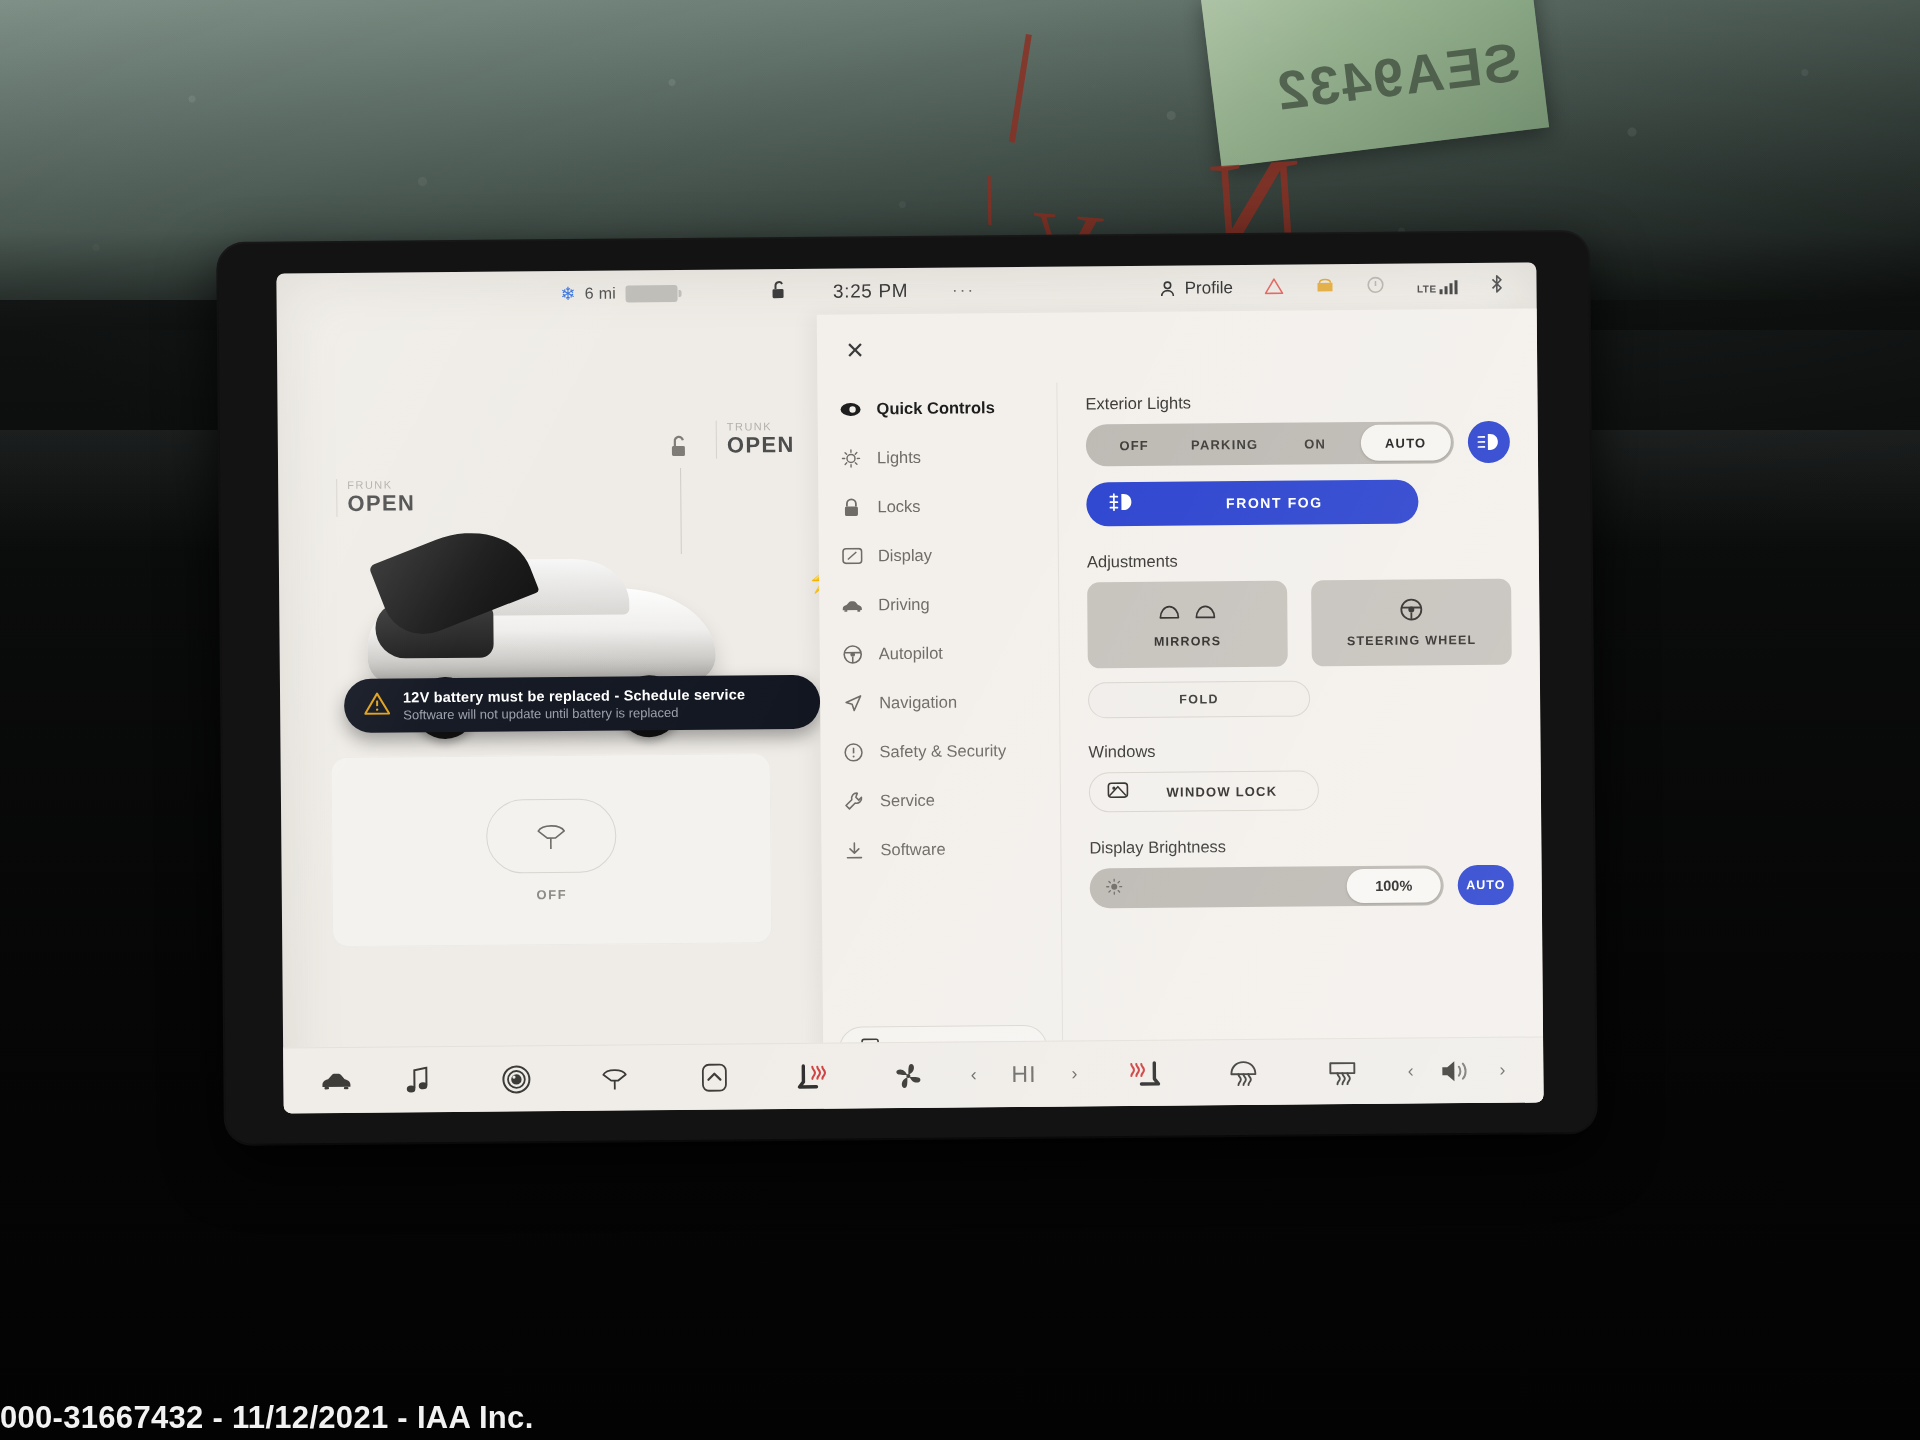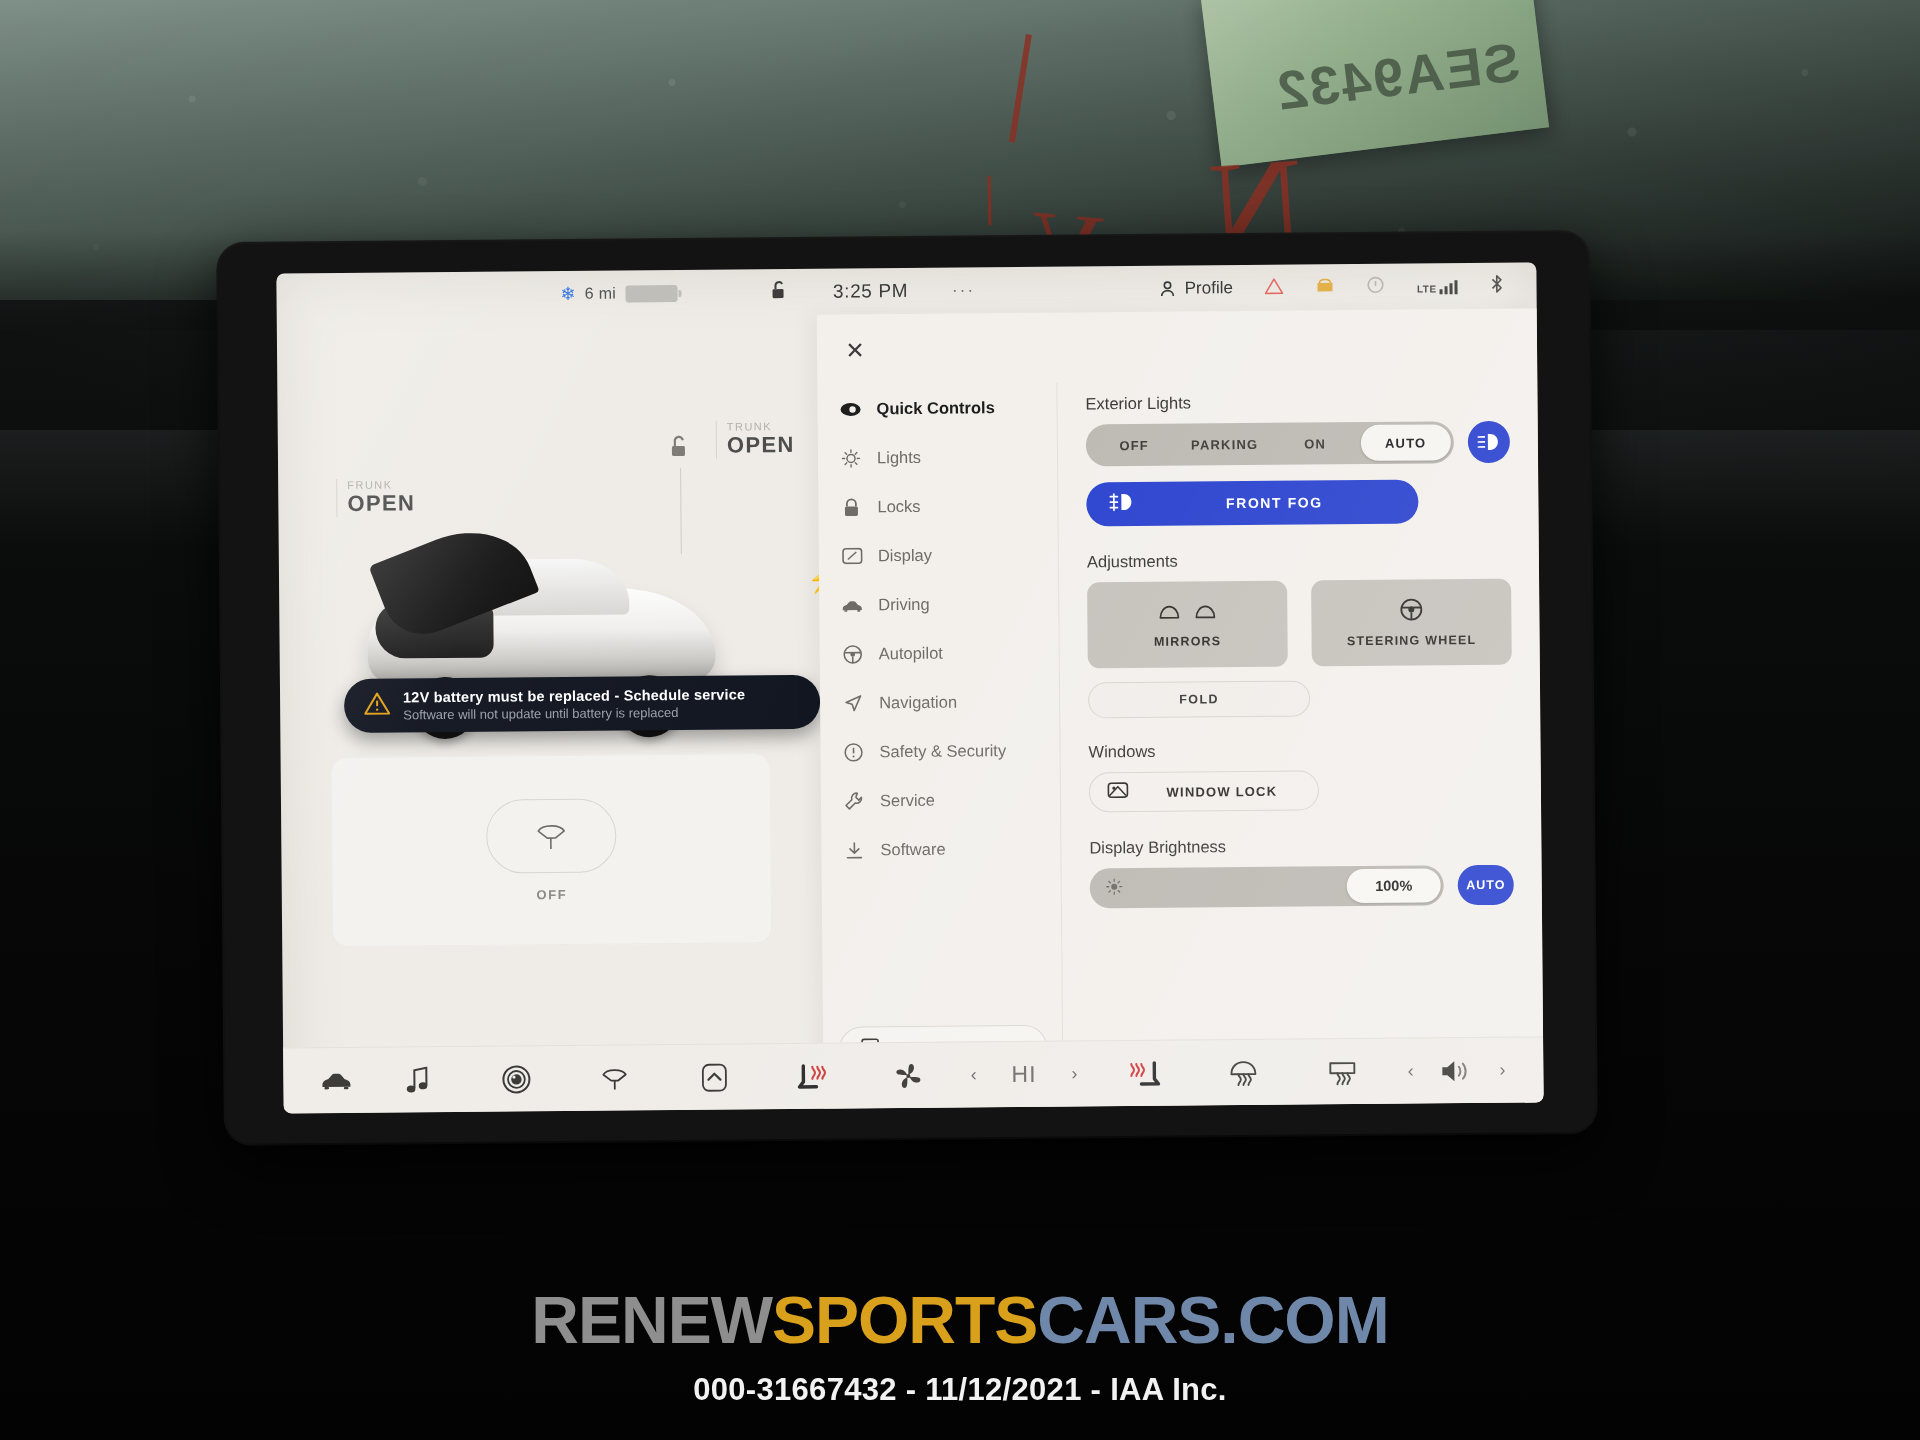--- a/index.html
+++ b/index.html
@@ -300,21 +300,21 @@
 
   
   .watermark {
     position:absolute; left:0; bottom:82px; width:100%; text-align:center;
     font: 700 66px "Liberation Sans", sans-serif; letter-spacing:-1px;
   }
   .wm-a { color:#8e8e8e; }
   .wm-b { color:#d9a11b; }
   .wm-c { color:#6f87a8; }
   .footer {
-    position:absolute; left:0; bottom:32px; width:100%; text-align:center;
+    position:absolute; left:0; bottom:4px; width:100%; 
     font: 700 31px "Liberation Sans", sans-serif; color:#f2f2f2; letter-spacing:0.3px;
   }
 </style>
 </head>
 <body>
 
 <div id="stage">
 
   <div class="bg-photo"></div>
   <div class="glass"></div>
@@ -754,18 +754,15 @@
                 <path d="M23.5 5.5c3.6 4 3.6 11 0 15"></path>
               </g>
             </svg>
         </div>
         <div class="ab sm" style="width:42px">›</div>
       </div>
 
     </div>
   </div>
 
-  <div class="watermark">
-    <span class="wm-a">RENEW</span><span class="wm-b">SPORTS</span><span class="wm-c">CARS.COM</span>
-  </div>
   <div class="footer">000-31667432 - 11/12/2021 - IAA Inc.</div>
 
 </div>
 
 </body></html>

